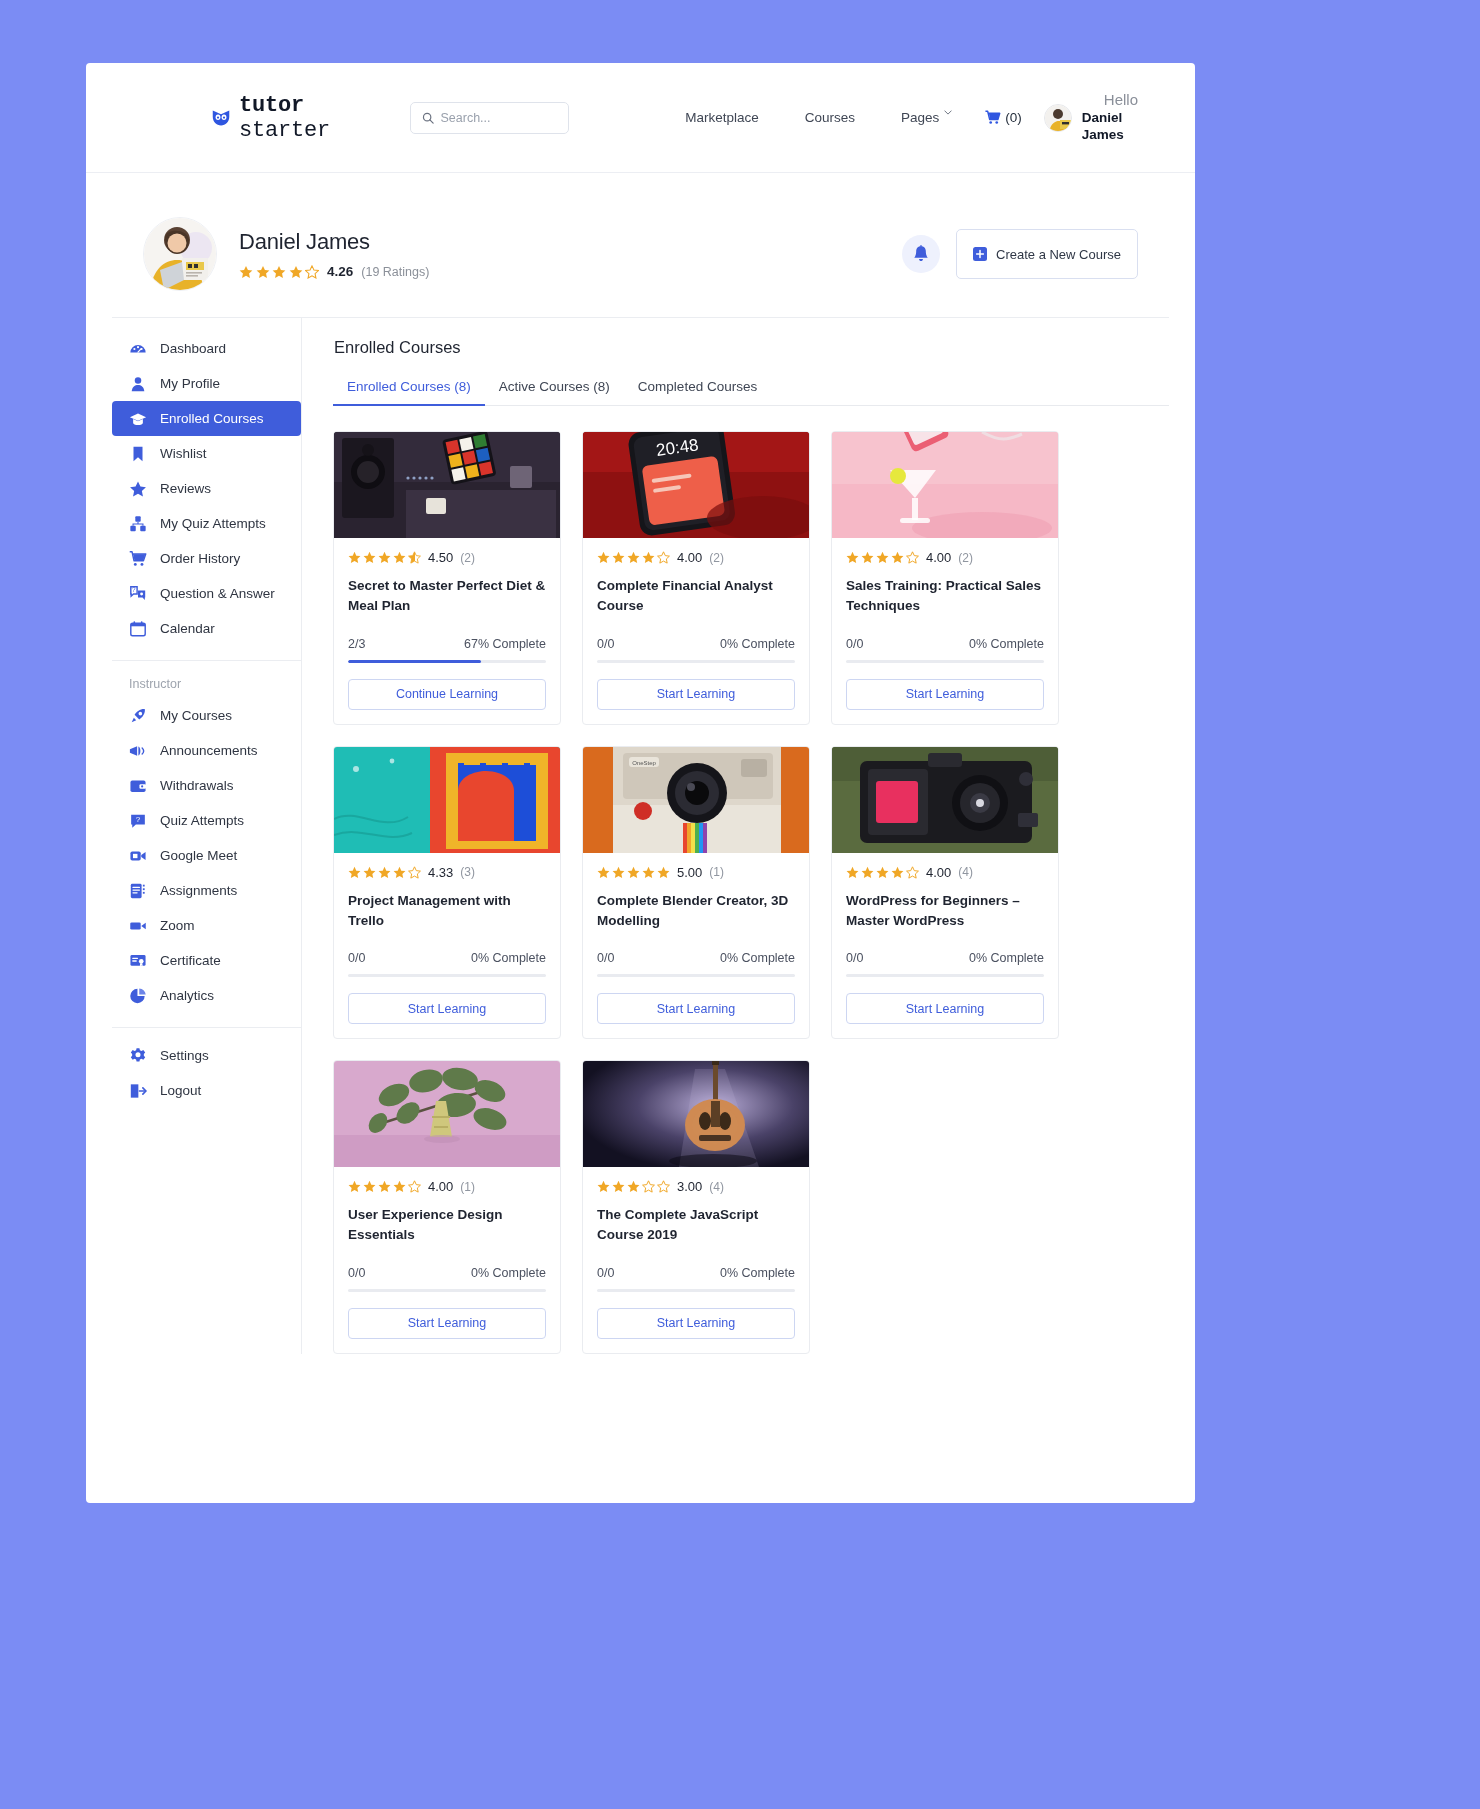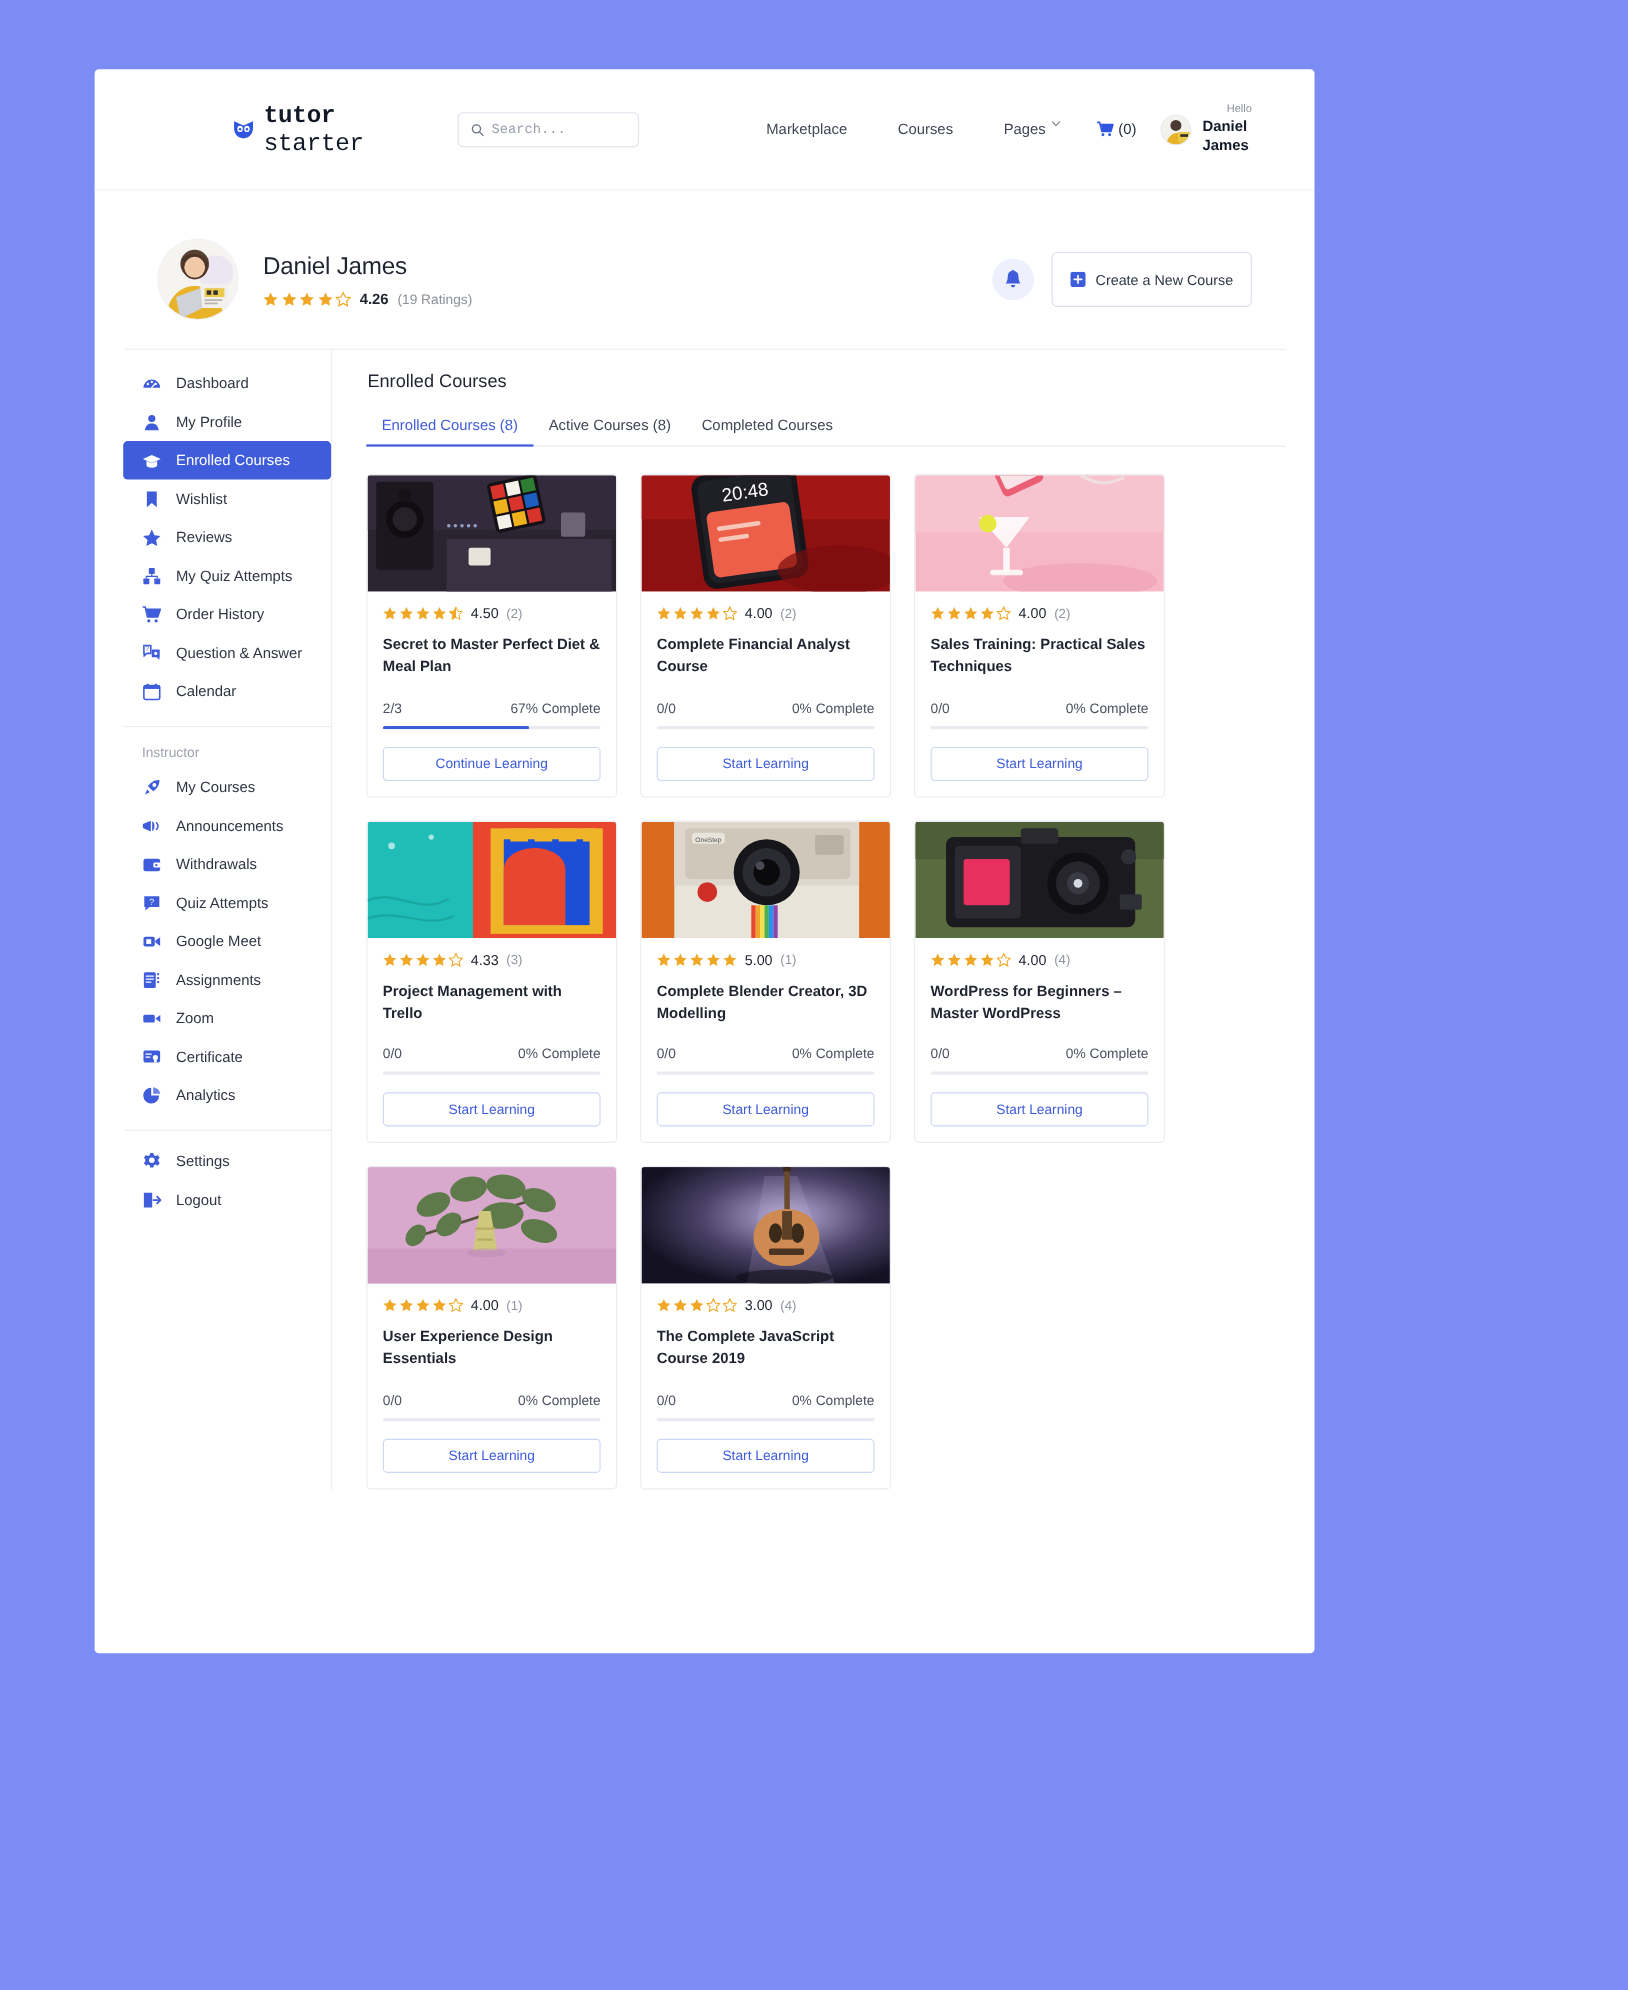--- a/index.html
+++ b/index.html
@@ -34,42 +34,42 @@
   .search-box {
     margin-left: 32px;
     width: 188px; height: 32px;
     border: 1px solid #dfe3eb; border-radius: 5px;
     display: flex; align-items: center; gap: 7px;
     padding: 0 11px;
   }
   .search-box .mag { width: 12px; height: 12px; flex: 0 0 auto; }
   .search-box input {
     border: 0; outline: 0; font-size: 12.5px; color: #6b7280;
-    font-family: Liberation Mono, monospace; width: 100%; background: transparent;
+    font-family: Liberation Sans, sans-serif; width: 100%; background: transparent;
   }
   .search-box input::placeholder { color: #9aa1ad; }
 
   .nav-links { display: flex; align-items: center; gap: 0; margin-left: 93px; }
   .nav-link {
     font-size: 13.5px; color: #3f4654; padding: 0 23px;
     display: flex; align-items: flex-start; gap: 5px; cursor: pointer; white-space: nowrap;
   }
   .caret { width: 8px; height: 5px; display:block; }
   .cart-link {
     display: flex; align-items: center; gap: 4px;
     font-size: 13.5px; color: #1f2937; margin-left: 10px; cursor: pointer;
   }
   .cart-icon { width: 16px; height: 15px; display: block; }
 
   .user-chip { display: flex; align-items: center; gap: 10px; margin-left: 22px; cursor: pointer; }
   .avatar-sm {
     width: 28px; height: 28px; border-radius: 50%;
     border: 1px solid #e5e7eb; overflow: hidden; flex: 0 0 auto;
   }
-  .hello { font-size: 10px; color: #8a8f99; line-height: 1.25; margin-left: 22px; }
+  .hello { font-size: 15px; color: #8a8f99; line-height: 1.25; margin-left: 22px; }
   .uname { font-size: 13.5px; font-weight: 700; color: #111827; line-height: 1.25; }
 
   
   .profile-head {
     display: flex; align-items: center;
     padding: 44px 57px 0 57px;
   }
   .avatar-lg {
     width: 74px; height: 74px; border-radius: 50%;
     overflow: hidden; border: 1px solid #eef0f4; flex: 0 0 auto;

